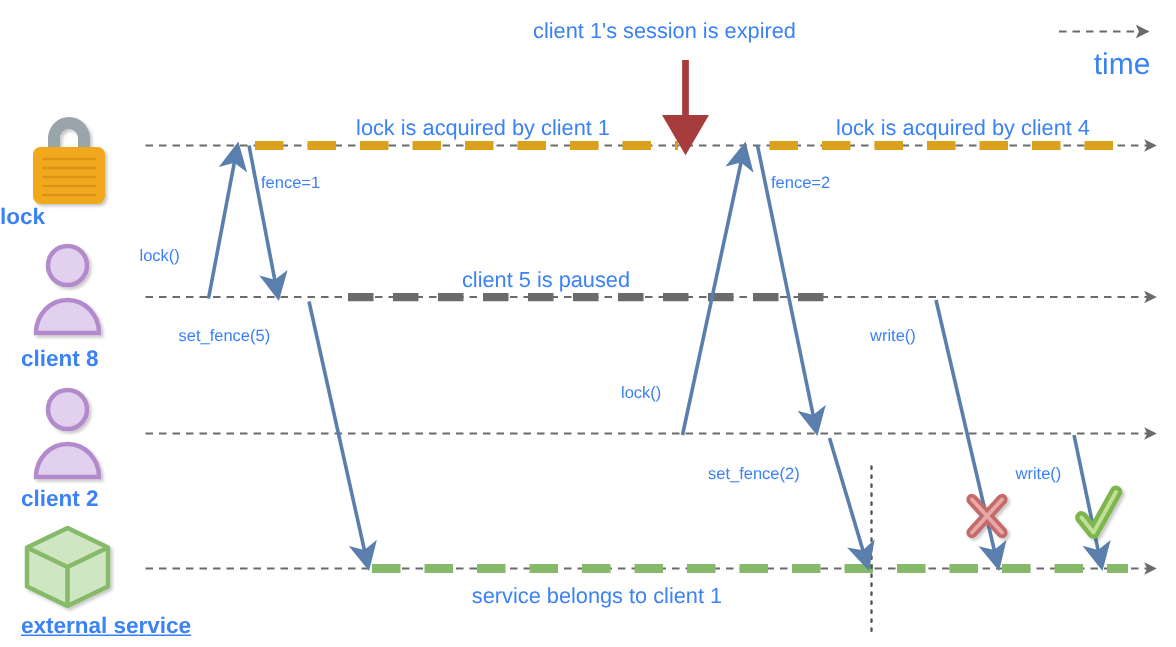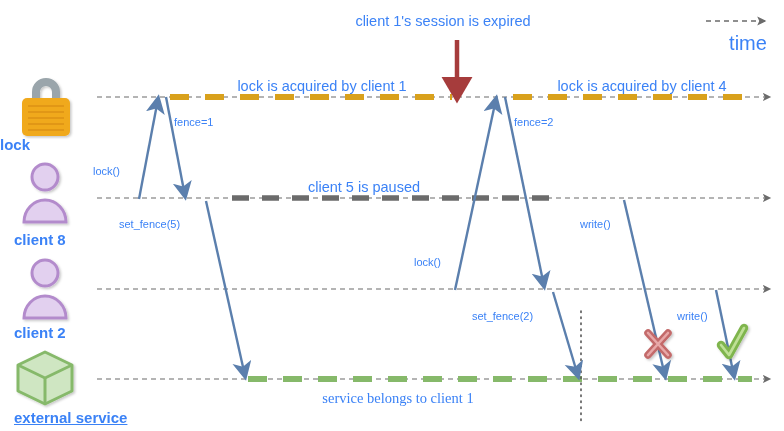--- a/index.html
+++ b/index.html
@@ -177,21 +177,21 @@
 
   <div class="lbl lbl-time centered" style="left:748px; top:33px;">time</div>
 
   <div class="lbl lbl-annot centered" style="left:443px; top:14px;">client 1's session is expired</div>
 
   <div class="lbl lbl-annot centered" style="left:322px; top:79px;text-align:center;">lock is acquired by client 1</div>
   <div class="lbl lbl-annot centered" style="left:642px; top:79px;">lock is acquired by client 4</div>
 
   <div class="lbl lbl-annot centered" style="left:364px; top:180px;">client 5 is paused</div>
 
-  <div class="lbl lbl-annot centered" style="left:398px; top:391px;font-family:Liberation Serif, serif;">service belongs to client 1</div>
+  <div class="lbl lbl-annot centered" style="left:398px; top:391px;">service belongs to client 1</div>
 
   <div class="lbl lbl-msg" style="left:93px; top:166px;">lock()</div>
   <div class="lbl lbl-msg" style="left:174px; top:117px;">fence=1</div>
   <div class="lbl lbl-msg" style="left:119px; top:219px;">set_fence(5)</div>
   <div class="lbl lbl-msg" style="left:414px; top:257px;">lock()</div>
   <div class="lbl lbl-msg" style="left:514px; top:117px;">fence=2</div>
   <div class="lbl lbl-msg" style="left:472px; top:311px;">set_fence(2)</div>
   <div class="lbl lbl-msg" style="left:580px; top:219px;">write()</div>
   <div class="lbl lbl-msg" style="left:677px; top:311px;">write()</div>
 

